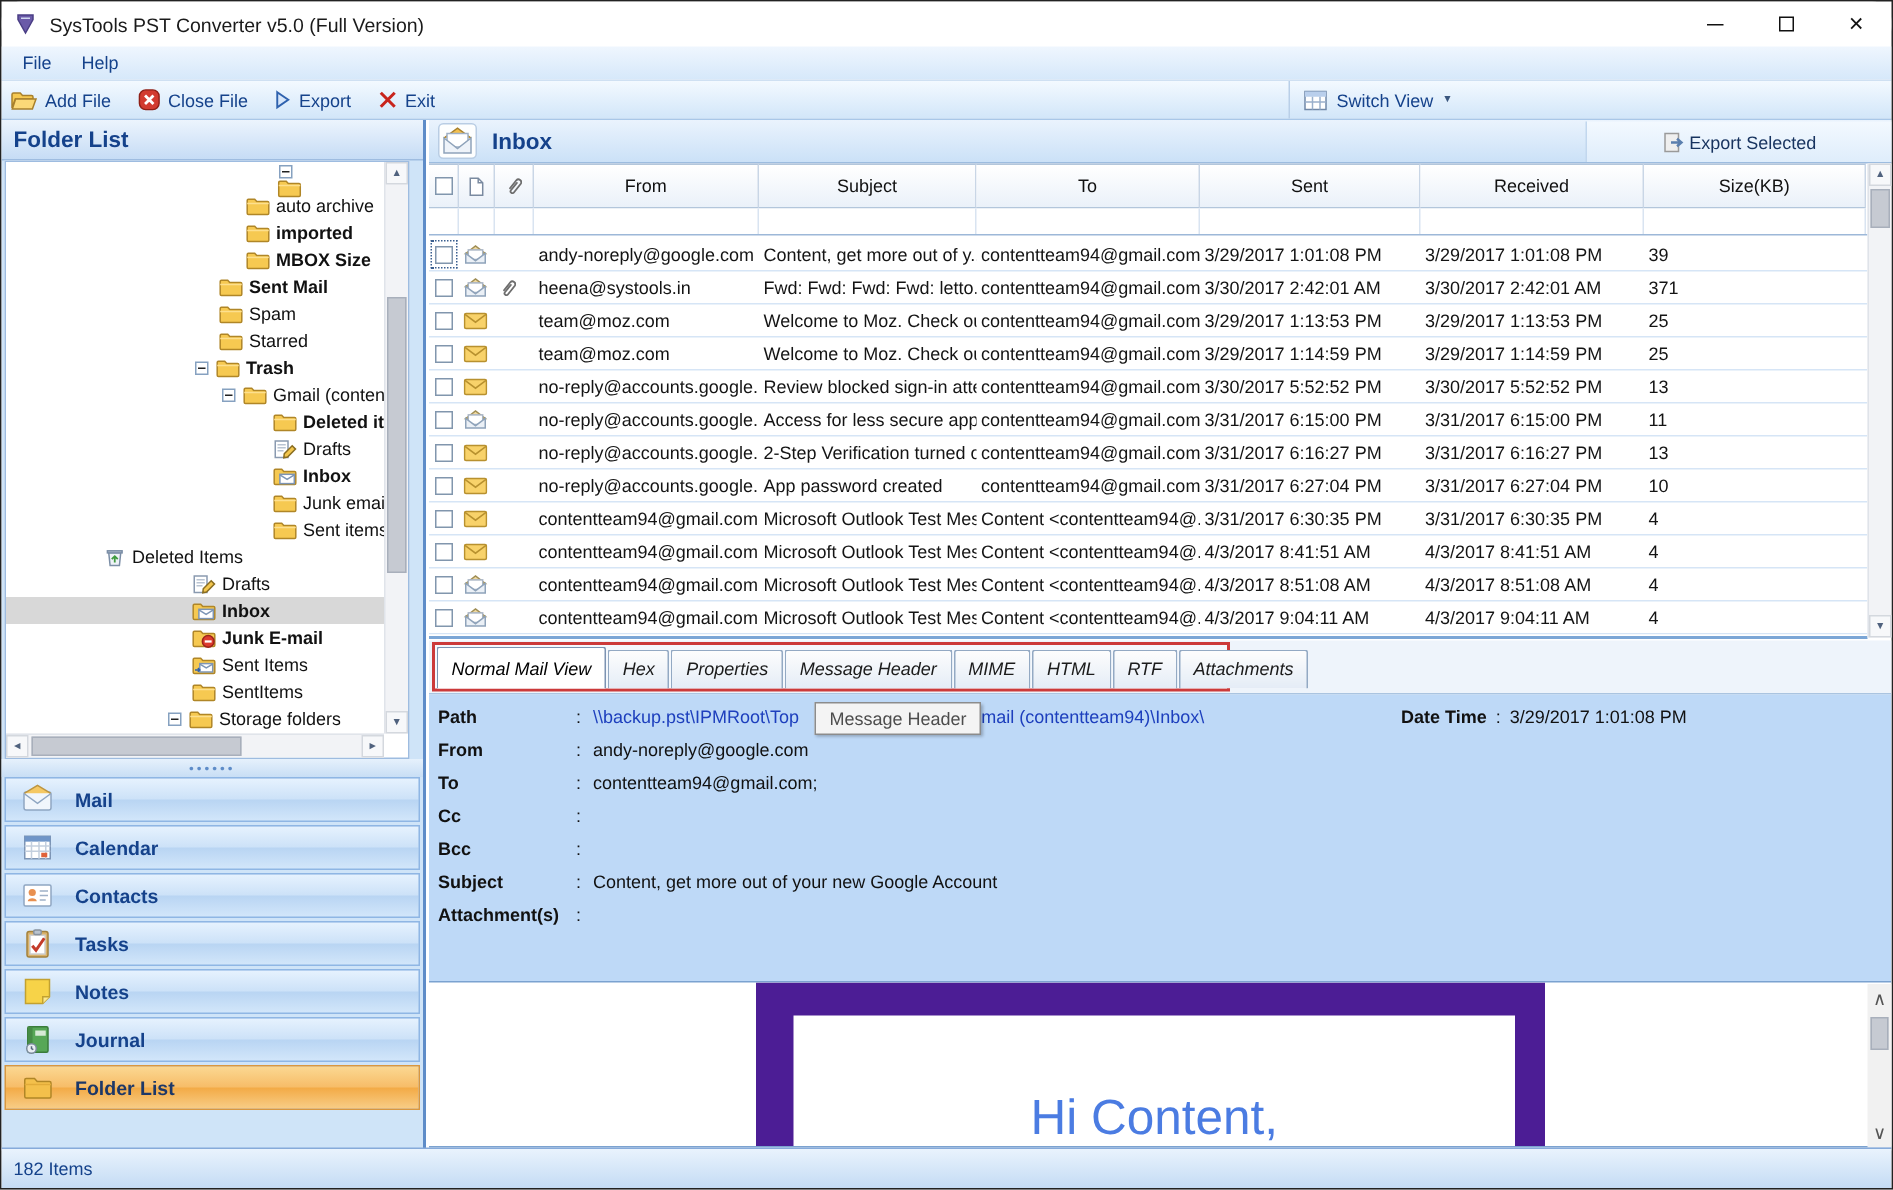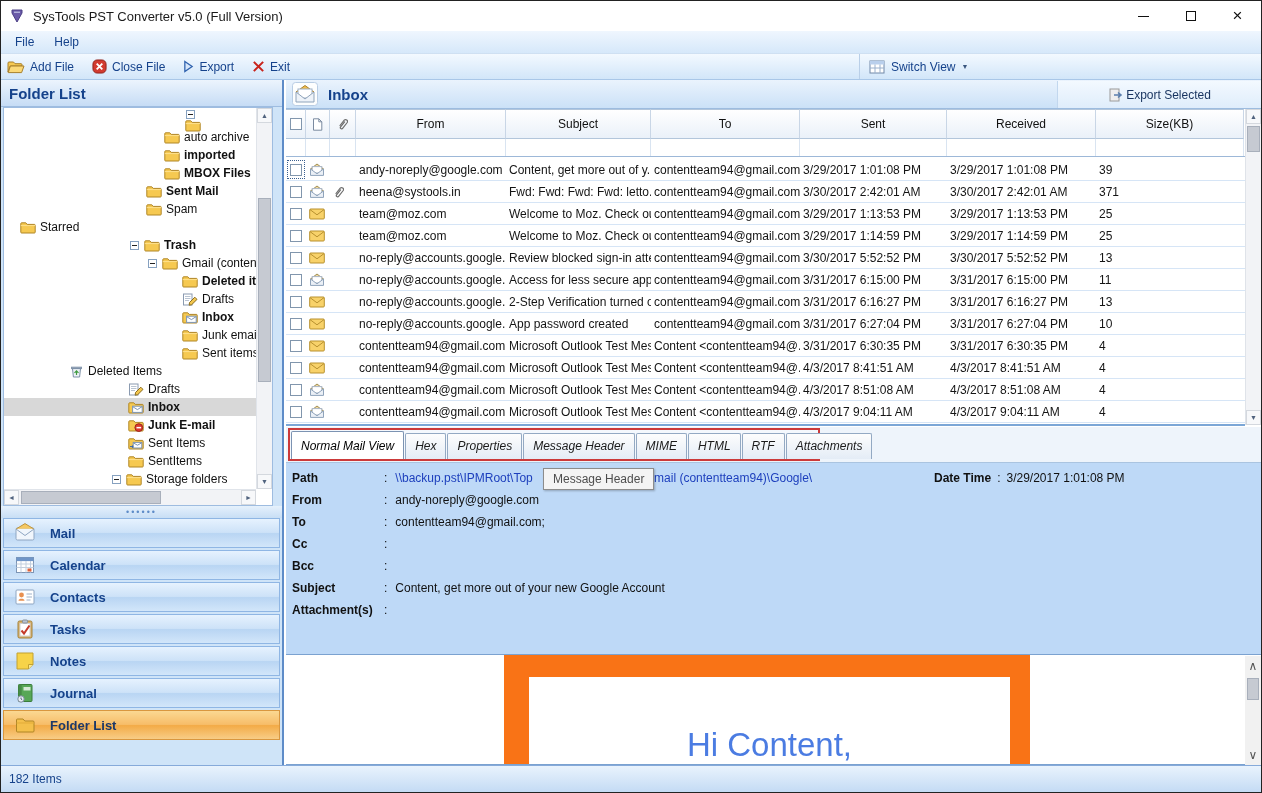--- a/index.html
+++ b/index.html
@@ -119,21 +119,21 @@
   .plink{color:#1d3fbd;cursor:pointer;}
   .pspacer{display:inline-block;width:118px;}
   .dtblock{position:absolute;left:642px;top:0;height:22px;display:flex;align-items:center;gap:6px;}
   .tooltip{position:absolute;left:251px;top:1px;height:22px;padding:3px 9px;background:#f4f4f4;
            border:1px solid #8c8c8c;color:#4d4d4d;font-size:12px;white-space:nowrap;z-index:5;
            box-shadow:1px 1px 2px rgba(0,0,0,.25);}
 
   
   .preview{position:absolute;top:574px;left:0;right:0;height:111px;background:#fff;
            border-top:1px solid #7ba2d0;border-bottom:1px solid #7ba2d0;overflow:hidden;}
-  .pv-band{position:absolute;left:218px;top:0;width:526px;bottom:0;background:#f97316;}
+  .pv-band{position:absolute;left:218px;top:0;width:526px;bottom:0;background:#4c1d95;}
   .pv-card{position:absolute;left:25px;right:20px;top:22px;bottom:0;background:#fff;}
   .greeting{position:absolute;left:0;right:0;bottom:0px;text-align:center;
             font-size:33px;color:#4b7ce2;white-space:nowrap;}
   .pv-scroll{top:576px;right:0;width:16px;height:109px;background:#f1f1f1;position:absolute;}
   .chev{position:absolute;left:0;right:0;text-align:center;color:#555;font-size:12px;line-height:16px;}
 </style>
 </head>
 <body>
 
 <div id="win">
@@ -248,21 +248,21 @@
             <span class="tlabel b">imported</span>
           </div>
           <div class="titem" style="padding-left: 144px;">
             <span class="expsp"></span>
             <span class="icon ticon">
               <svg width="16" height="13" viewBox="0 0 16 13">
                 <path d="M0.8 2.6 Q0.8 1.8 1.6 1.8 H5.8 L7.2 3.4 H14.4 Q15.2 3.4 15.2 4.2 V11.2 Q15.2 12 14.4 12 H1.6 Q0.8 12 0.8 11.2 Z" fill="#f6c951" stroke="#b08627"></path>
                 <path d="M0.8 4.6 H15.2" stroke="#fde08e"></path>
               </svg>
             </span>
-            <span class="tlabel b">MBOX Files</span>
+            <span class="tlabel b">MBOX Size</span>
           </div>
           <div class="titem" style="padding-left: 126px;">
             <span class="expsp"></span>
             <span class="icon ticon">
               <svg width="16" height="13" viewBox="0 0 16 13">
                 <path d="M0.8 2.6 Q0.8 1.8 1.6 1.8 H5.8 L7.2 3.4 H14.4 Q15.2 3.4 15.2 4.2 V11.2 Q15.2 12 14.4 12 H1.6 Q0.8 12 0.8 11.2 Z" fill="#f6c951" stroke="#b08627"></path>
                 <path d="M0.8 4.6 H15.2" stroke="#fde08e"></path>
               </svg>
             </span>
             <span class="tlabel b">Sent Mail</span>
@@ -270,21 +270,21 @@
           <div class="titem" style="padding-left: 126px;">
             <span class="expsp"></span>
             <span class="icon ticon">
               <svg width="16" height="13" viewBox="0 0 16 13">
                 <path d="M0.8 2.6 Q0.8 1.8 1.6 1.8 H5.8 L7.2 3.4 H14.4 Q15.2 3.4 15.2 4.2 V11.2 Q15.2 12 14.4 12 H1.6 Q0.8 12 0.8 11.2 Z" fill="#f6c951" stroke="#b08627"></path>
                 <path d="M0.8 4.6 H15.2" stroke="#fde08e"></path>
               </svg>
             </span>
             <span class="tlabel">Spam</span>
           </div>
-          <div class="titem" style="">
+          <div class="titem" style="padding-left: 126px;">
             <span class="expsp"></span>
             <span class="icon ticon">
               <svg width="16" height="13" viewBox="0 0 16 13">
                 <path d="M0.8 2.6 Q0.8 1.8 1.6 1.8 H5.8 L7.2 3.4 H14.4 Q15.2 3.4 15.2 4.2 V11.2 Q15.2 12 14.4 12 H1.6 Q0.8 12 0.8 11.2 Z" fill="#f6c951" stroke="#b08627"></path>
                 <path d="M0.8 4.6 H15.2" stroke="#fde08e"></path>
               </svg>
             </span>
             <span class="tlabel">Starred</span>
           </div>
           <div class="titem" style="padding-left: 126px;">
@@ -860,21 +860,21 @@
           <div class="tab">RTF</div>
           <div class="tab">Attachments</div>
         </div>
     </div>
 
     <div class="detail">
       <div class="drow">
         <span class="dlabel">Path</span>
           <span class="dcolon"></span>
         <span class="dvalue">
-          <span class="plink">\\backup.pst\IPMRoot\Top </span><span class="pspacer"></span><span class="plink">mail (contentteam94)\Google\</span>
+          <span class="plink">\\backup.pst\IPMRoot\Top </span><span class="pspacer"></span><span class="plink">mail (contentteam94)\Inbox\</span>
         </span>
         <span class="dtblock">
           <span class="b">Date Time</span>
           <span class="dcolon"></span>
           <span>3/29/2017 1:01:08 PM</span>
         </span>
         <span class="tooltip">Message Header</span>
       </div>
       <div class="drow">
         <span class="dlabel">From</span>

